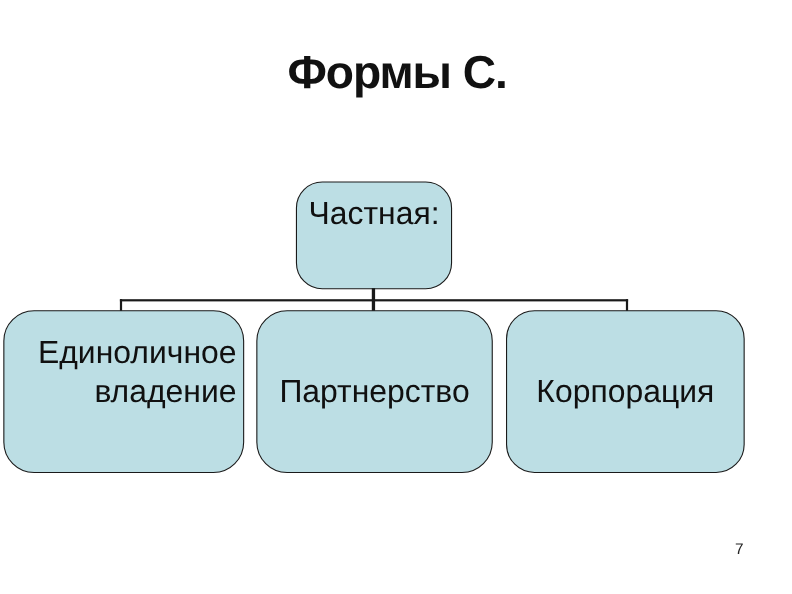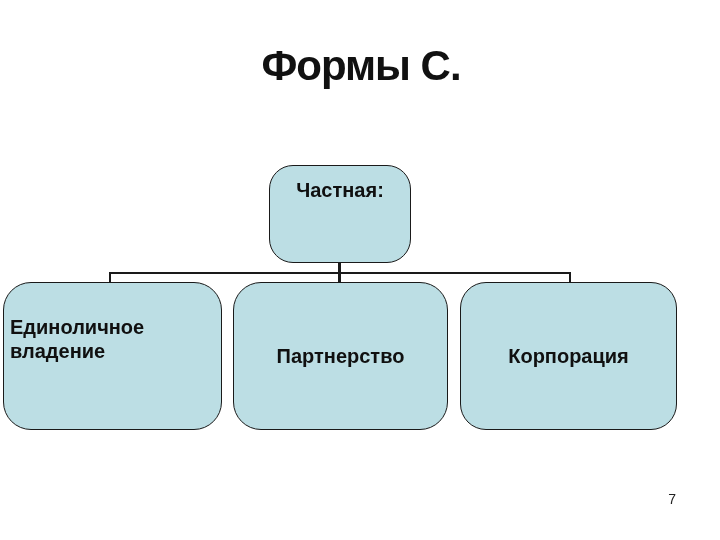--- a/index.html
+++ b/index.html
@@ -24,25 +24,24 @@
     letter-spacing: -1px;
     color: var(--title-color, #111111);
   }
   .node {
     position: absolute;
     background: var(--box-fill, #bcdee4);
     border: 1.5px solid var(--box-border, #1a1a1a);
     display: flex;
     align-items: center;
     justify-content: center;
-    text-align: left;
+    text-align: right;
     color: #101010;
-    font-size: 20px;
+    font-size: 29px;
     line-height: 1.2;
-    font-weight: bold;
   }
   .node-root {
     left: 269px;
     top: 165px;
     width: 142px;
     height: 98px;
     border-radius: 24px;
     align-items: flex-start;
     padding-top: 12px;
   }

